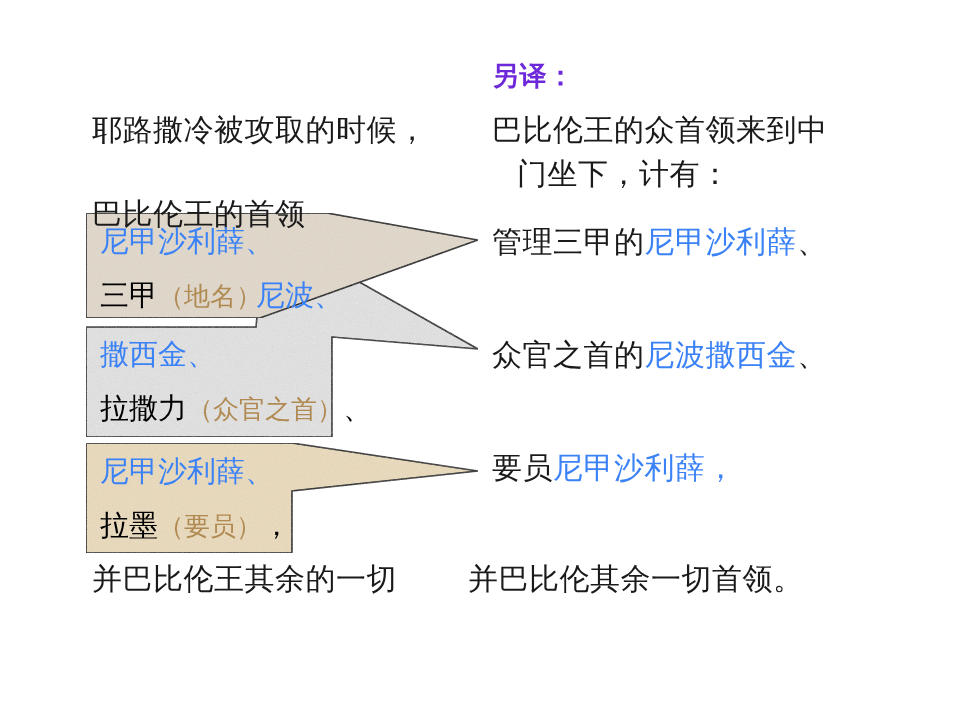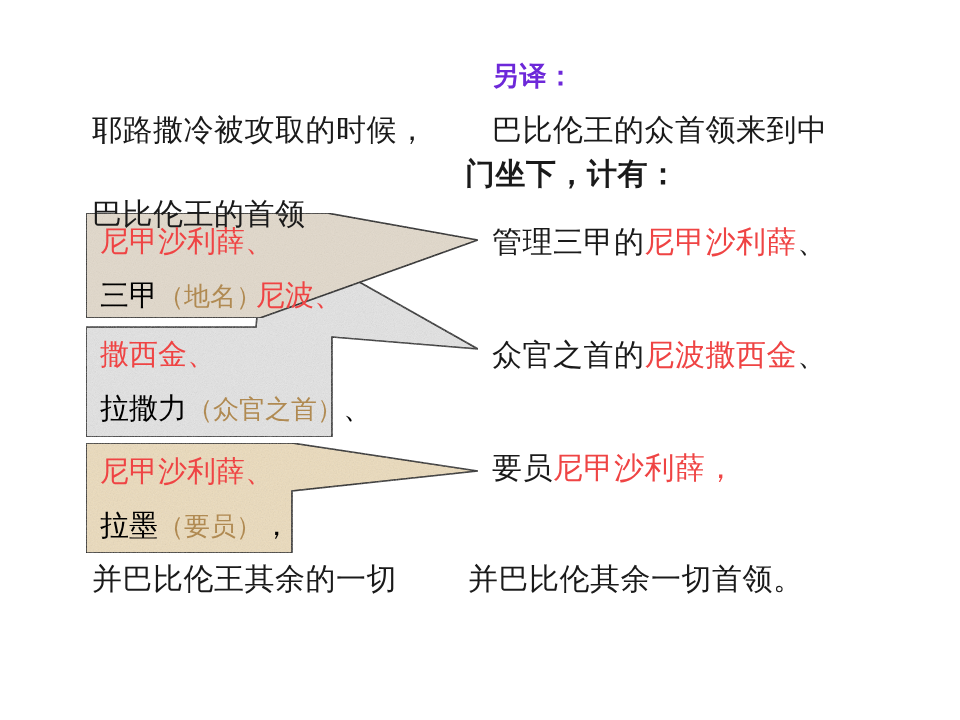--- a/index.html
+++ b/index.html
@@ -25,36 +25,36 @@
 
   
   .txt {
     position: absolute;
     white-space: nowrap;
     color: #1a1a1a;
     font-size: 30px;
     line-height: 44px;
     letter-spacing: 0.5px;
   }
-  .red  { color: #ef4444; }
+  .red  { color: #3b82f6; }
   .brown{ color: #b08a52; }
   .navy { color: #6d28d9; }
 
   
   #intro-l1 { left: 92px;  top: 108px; }
   #intro-l2 { left: 92px;  top: 152px; margin-top: 40px; }
 
   
   #left-tail-1 { left: 92px; top: 557px; }
   #left-tail-2 { left: 92px; top: 601px; }
 
   
   #alt-header  { left: 492px; top:  54px; font-size: 27px; font-weight: 600; }
   #right-l1    { left: 492px; top: 108px; }
-  #right-l2    { left: 465px; top: 152px; font-weight: bold; }
+  #right-l2    { left: 517px; top: 152px; }
   #right-item1 { left: 492px; top: 220px; }
   #right-item2 { left: 492px; top: 333px; }
   #right-item3 { left: 492px; top: 446px; }
   #right-tail  { left: 468px; top: 557px; }
 
   
   .callout-svg {
     position: absolute;
     left: 0; top: 0;
     width: 960px;

